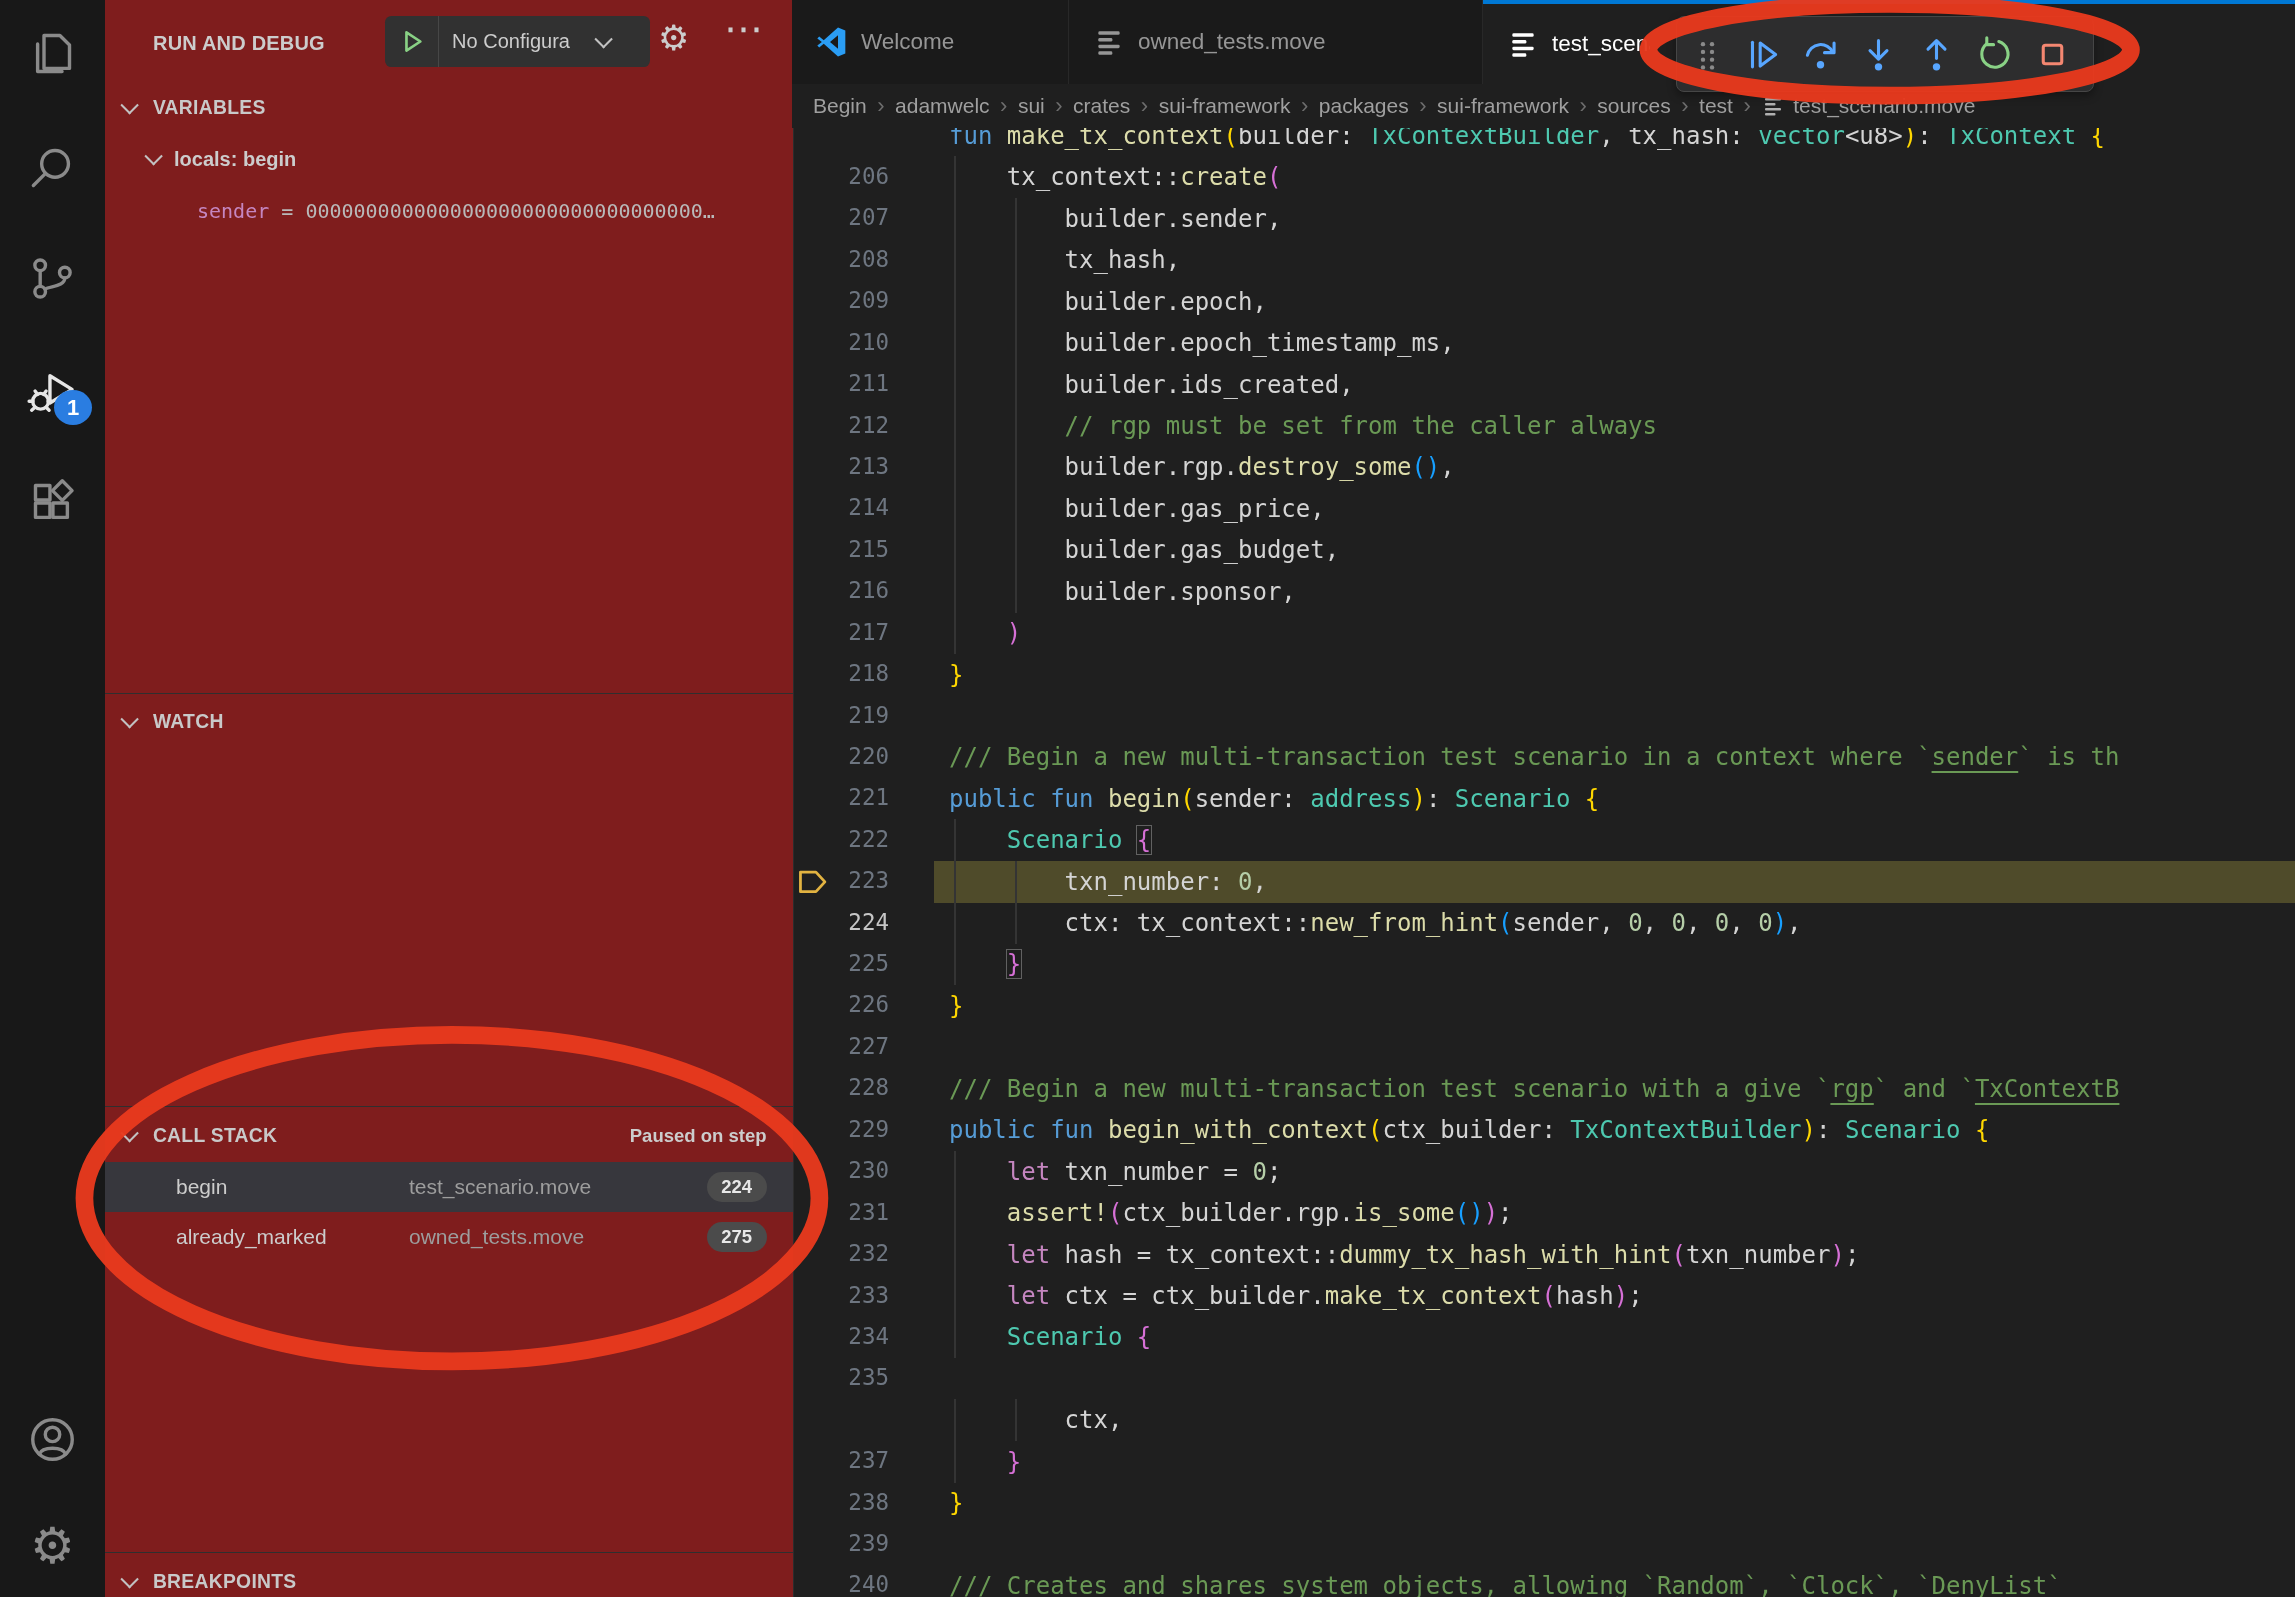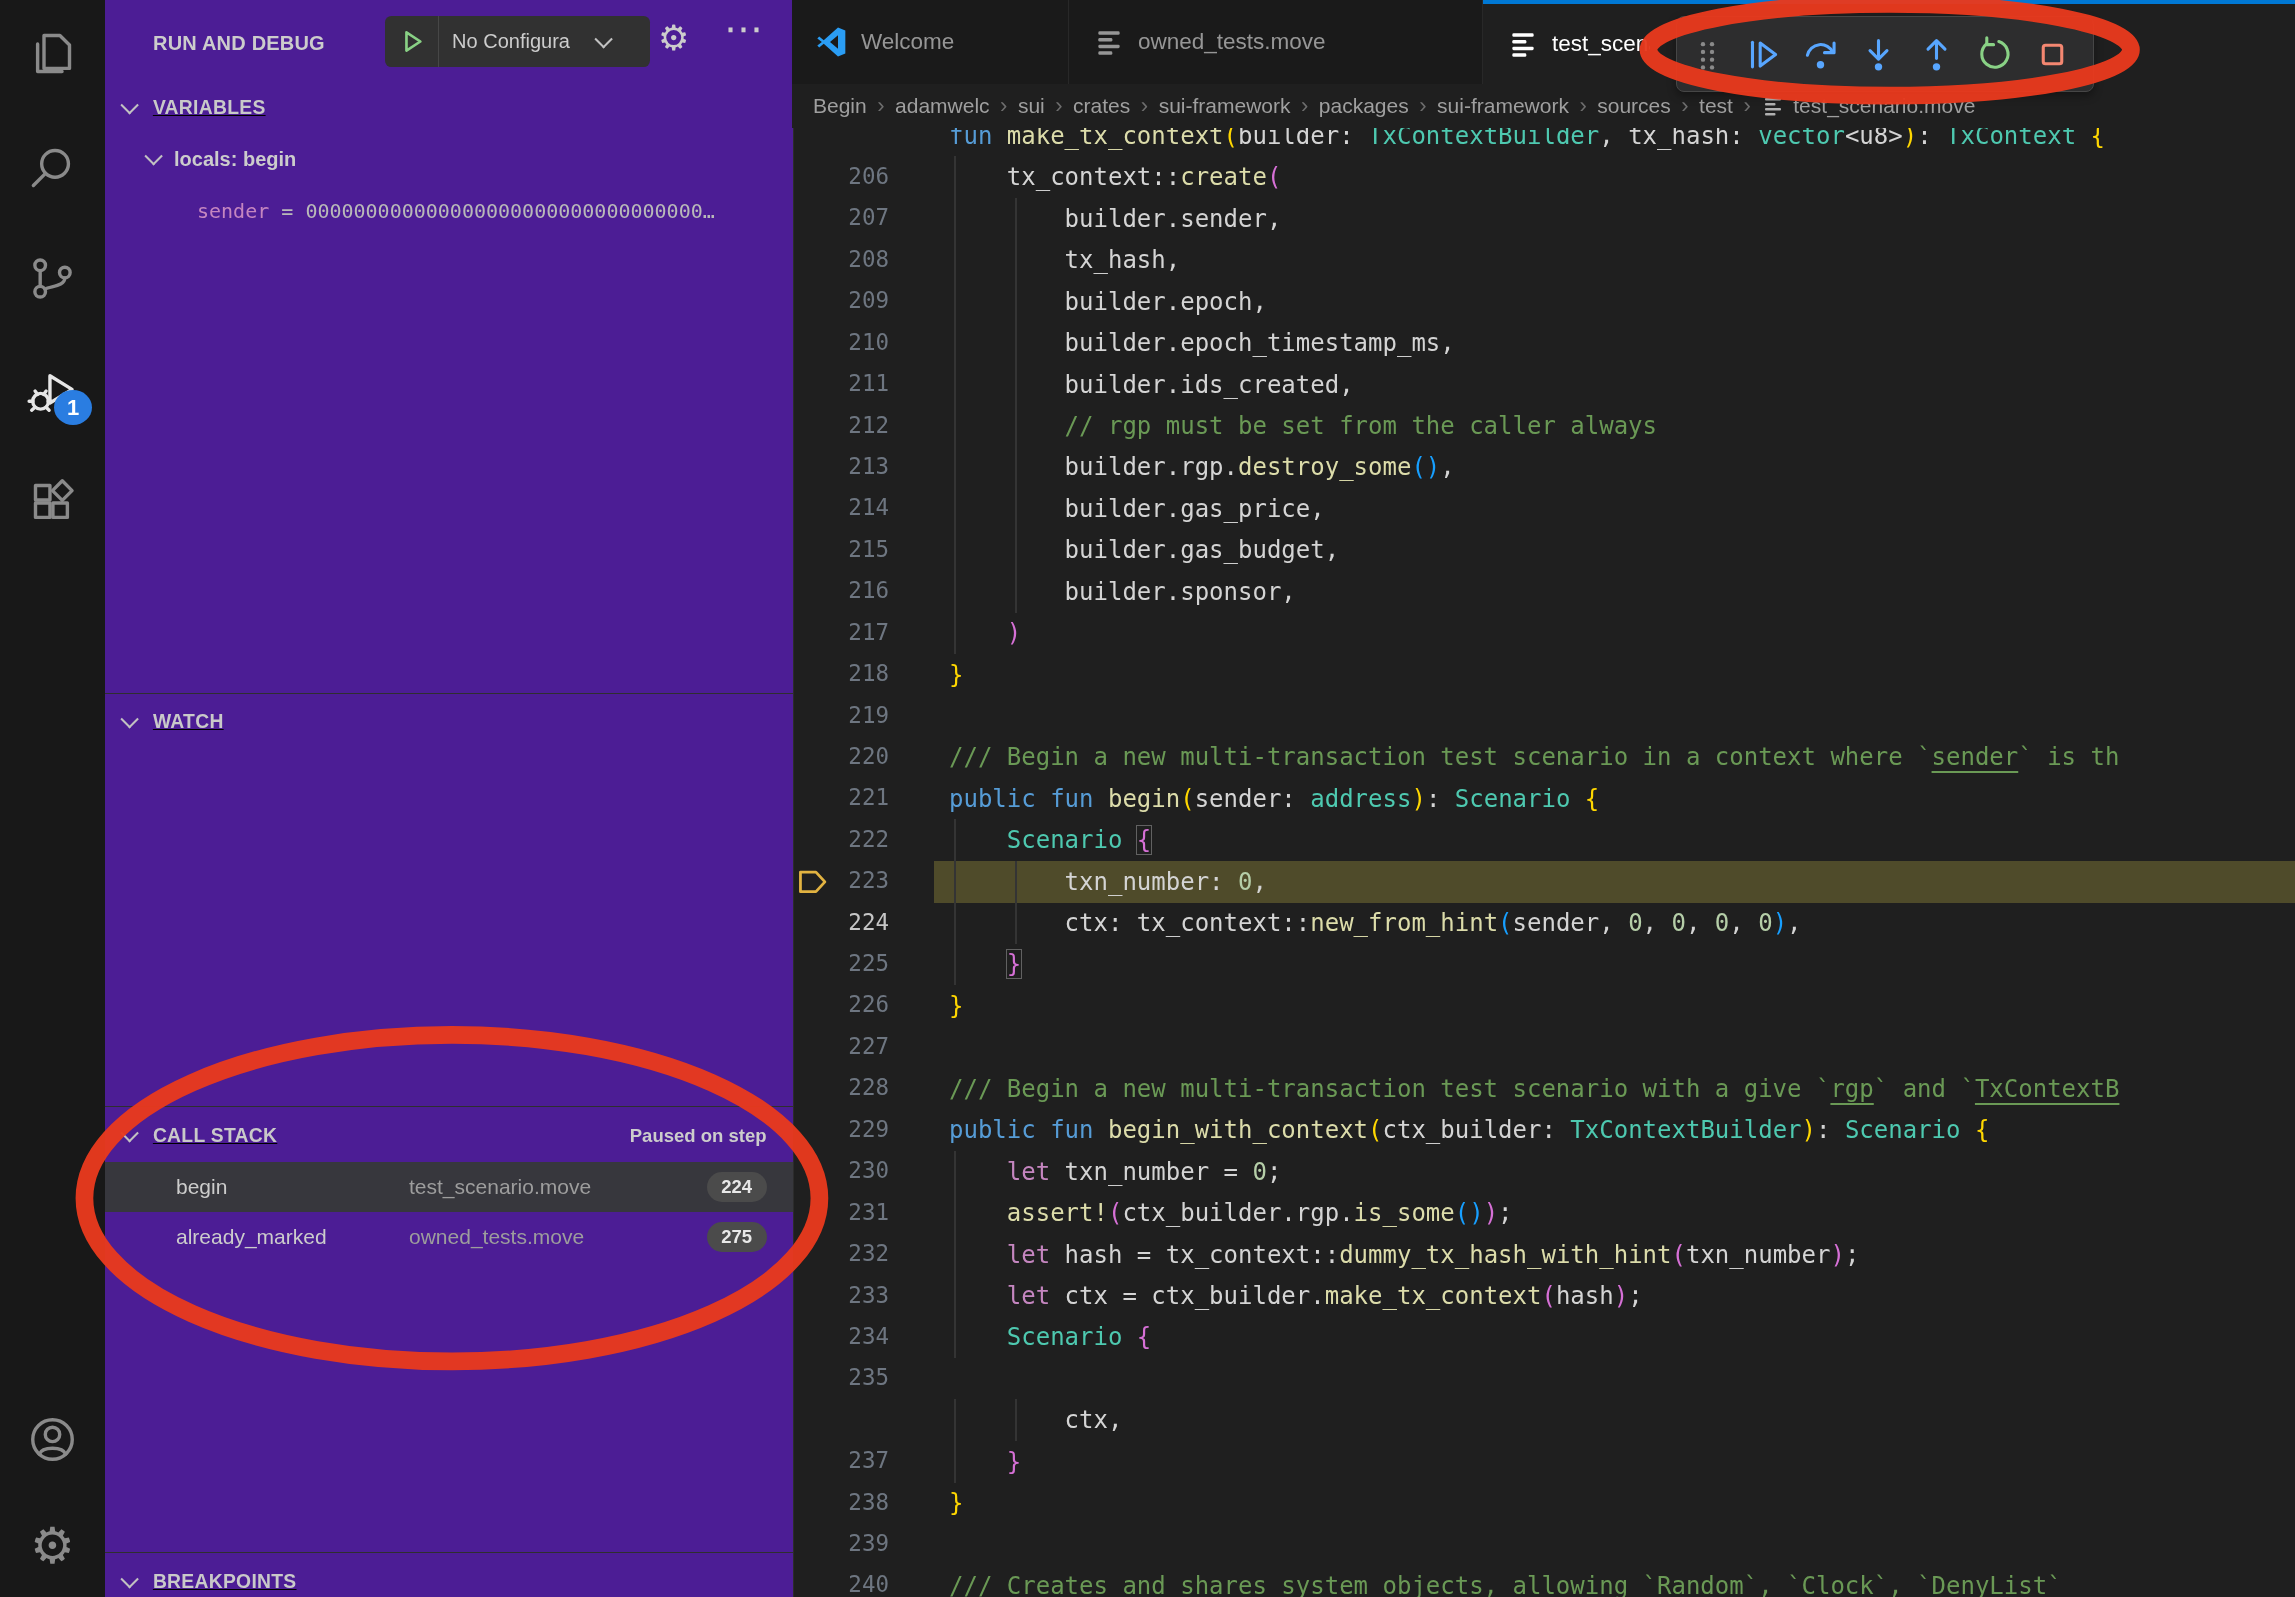--- a/index.html
+++ b/index.html
@@ -11,34 +11,34 @@
   .activitybar{position:absolute;left:0;top:0;width:105px;height:100%;background:#181818;z-index:6;}
   .ab-item{position:absolute;left:0;width:105px;height:88px;color:#8a8a8a;cursor:pointer;}
   .ab-item .icon{position:absolute;left:26.5px;top:18.5px;width:51px;height:51px;}
   .ab-item.active{color:#e6e6e6;}
   .ab-badge{position:absolute;right:13px;bottom:9.7px;width:38px;height:35px;border-radius:50%;
             background:var(--badge_blue,#2a7de1);color:#fff;font-size:22px;font-weight:bold;
             display:flex;align-items:center;justify-content:center;}
   .ab-gear{position:absolute;left:0;width:105px;text-align:center;font-size:50px;line-height:88px;height:88px;color:#8a8a8a;cursor:pointer;}
 
   
-  .sidebar{position:absolute;left:105px;top:0;width:688px;height:100%;background:#4c1d95;border-right:0.8px solid #2c2c2c;z-index:5;}
+  .sidebar{position:absolute;left:105px;top:0;width:688px;height:100%;background:#7f1d1d;border-right:0.8px solid #2c2c2c;z-index:5;}
   .sb-title{position:absolute;left:48px;top:32px;font-size:20px;font-weight:600;color:#cccccc;letter-spacing:0.2px;}
   .cfg{position:absolute;left:280px;top:16px;width:265px;height:51px;background:#313131;border-radius:6.4px;
        display:flex;align-items:center;cursor:pointer;}
   .cfg .play{width:29px;height:29px;margin:0 11.3px 0 13px;flex:none;}
   .cfg-div{width:0.8px;height:51px;background:#474747;flex:none;}
   .cfg-label{font-size:20px;color:#cccccc;margin-left:13px;white-space:nowrap;overflow:hidden;width:143px;flex:none;}
   .chev{display:inline-block;width:10.5px;height:10.5px;border-left:2.4px solid #c2c2c2;border-bottom:2.4px solid #c2c2c2;
         transform:rotate(-45deg);flex:none;}
   .cfg .chev{margin:-4.8px 0 0 1.6px;}
   .hdr-gear{position:absolute;left:553px;top:17.7px;font-size:35px;color:#cccccc;cursor:pointer;}
   .hdr-dots{position:absolute;left:619px;top:6.4px;font-size:39px;color:#cccccc;cursor:pointer;}
 
-  .section-h{position:absolute;left:0;width:100%;height:42px;display:flex;align-items:center;cursor:pointer;text-decoration:underline;}
+  .section-h{position:absolute;left:0;width:100%;height:42px;display:flex;align-items:center;cursor:pointer;}
   .section-h .chev{margin-left:17.7px;margin-top:-4.8px;}
   .section-h .lbl{font-size:19.3px;font-weight:700;color:#c9c9c9;margin-left:17.7px;letter-spacing:0.3px;}
   .sb-divider{position:absolute;left:0;width:100%;height:0.8px;background:#2f2f2f;}
   .tree-row{position:absolute;left:0;width:100%;height:42px;display:flex;align-items:center;cursor:pointer;}
   .tree-row .chev{margin-left:42px;margin-top:-4.8px;}
   .tree-row .lbl{font-size:20px;font-weight:600;color:#cccccc;margin-left:14.5px;}
   .var-row{position:absolute;left:92px;height:42px;display:flex;align-items:center;cursor:pointer;
            font-family:"DejaVu Sans Mono",monospace;font-size:20px;white-space:pre;}
   .var-name{color:var(--kw2,#c586c0);}
   .var-rest{color:#b9b9b9;}

